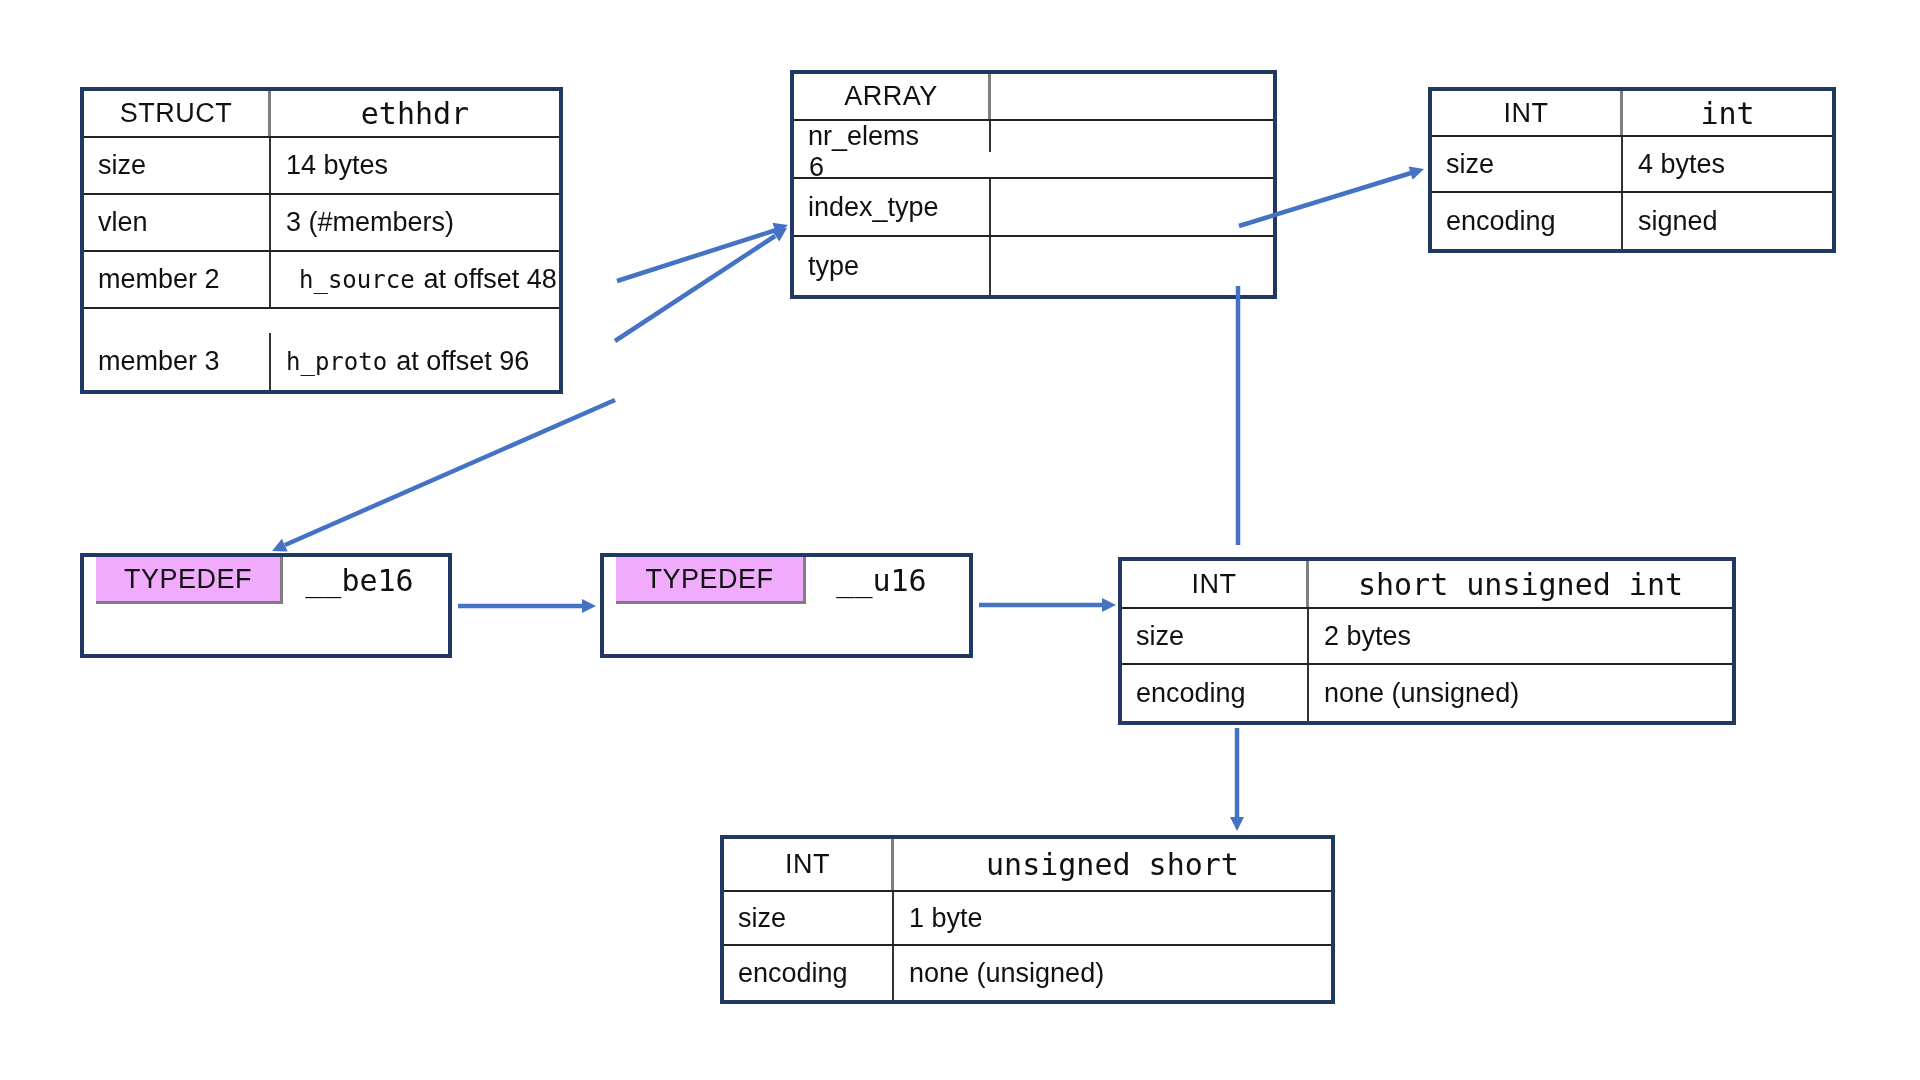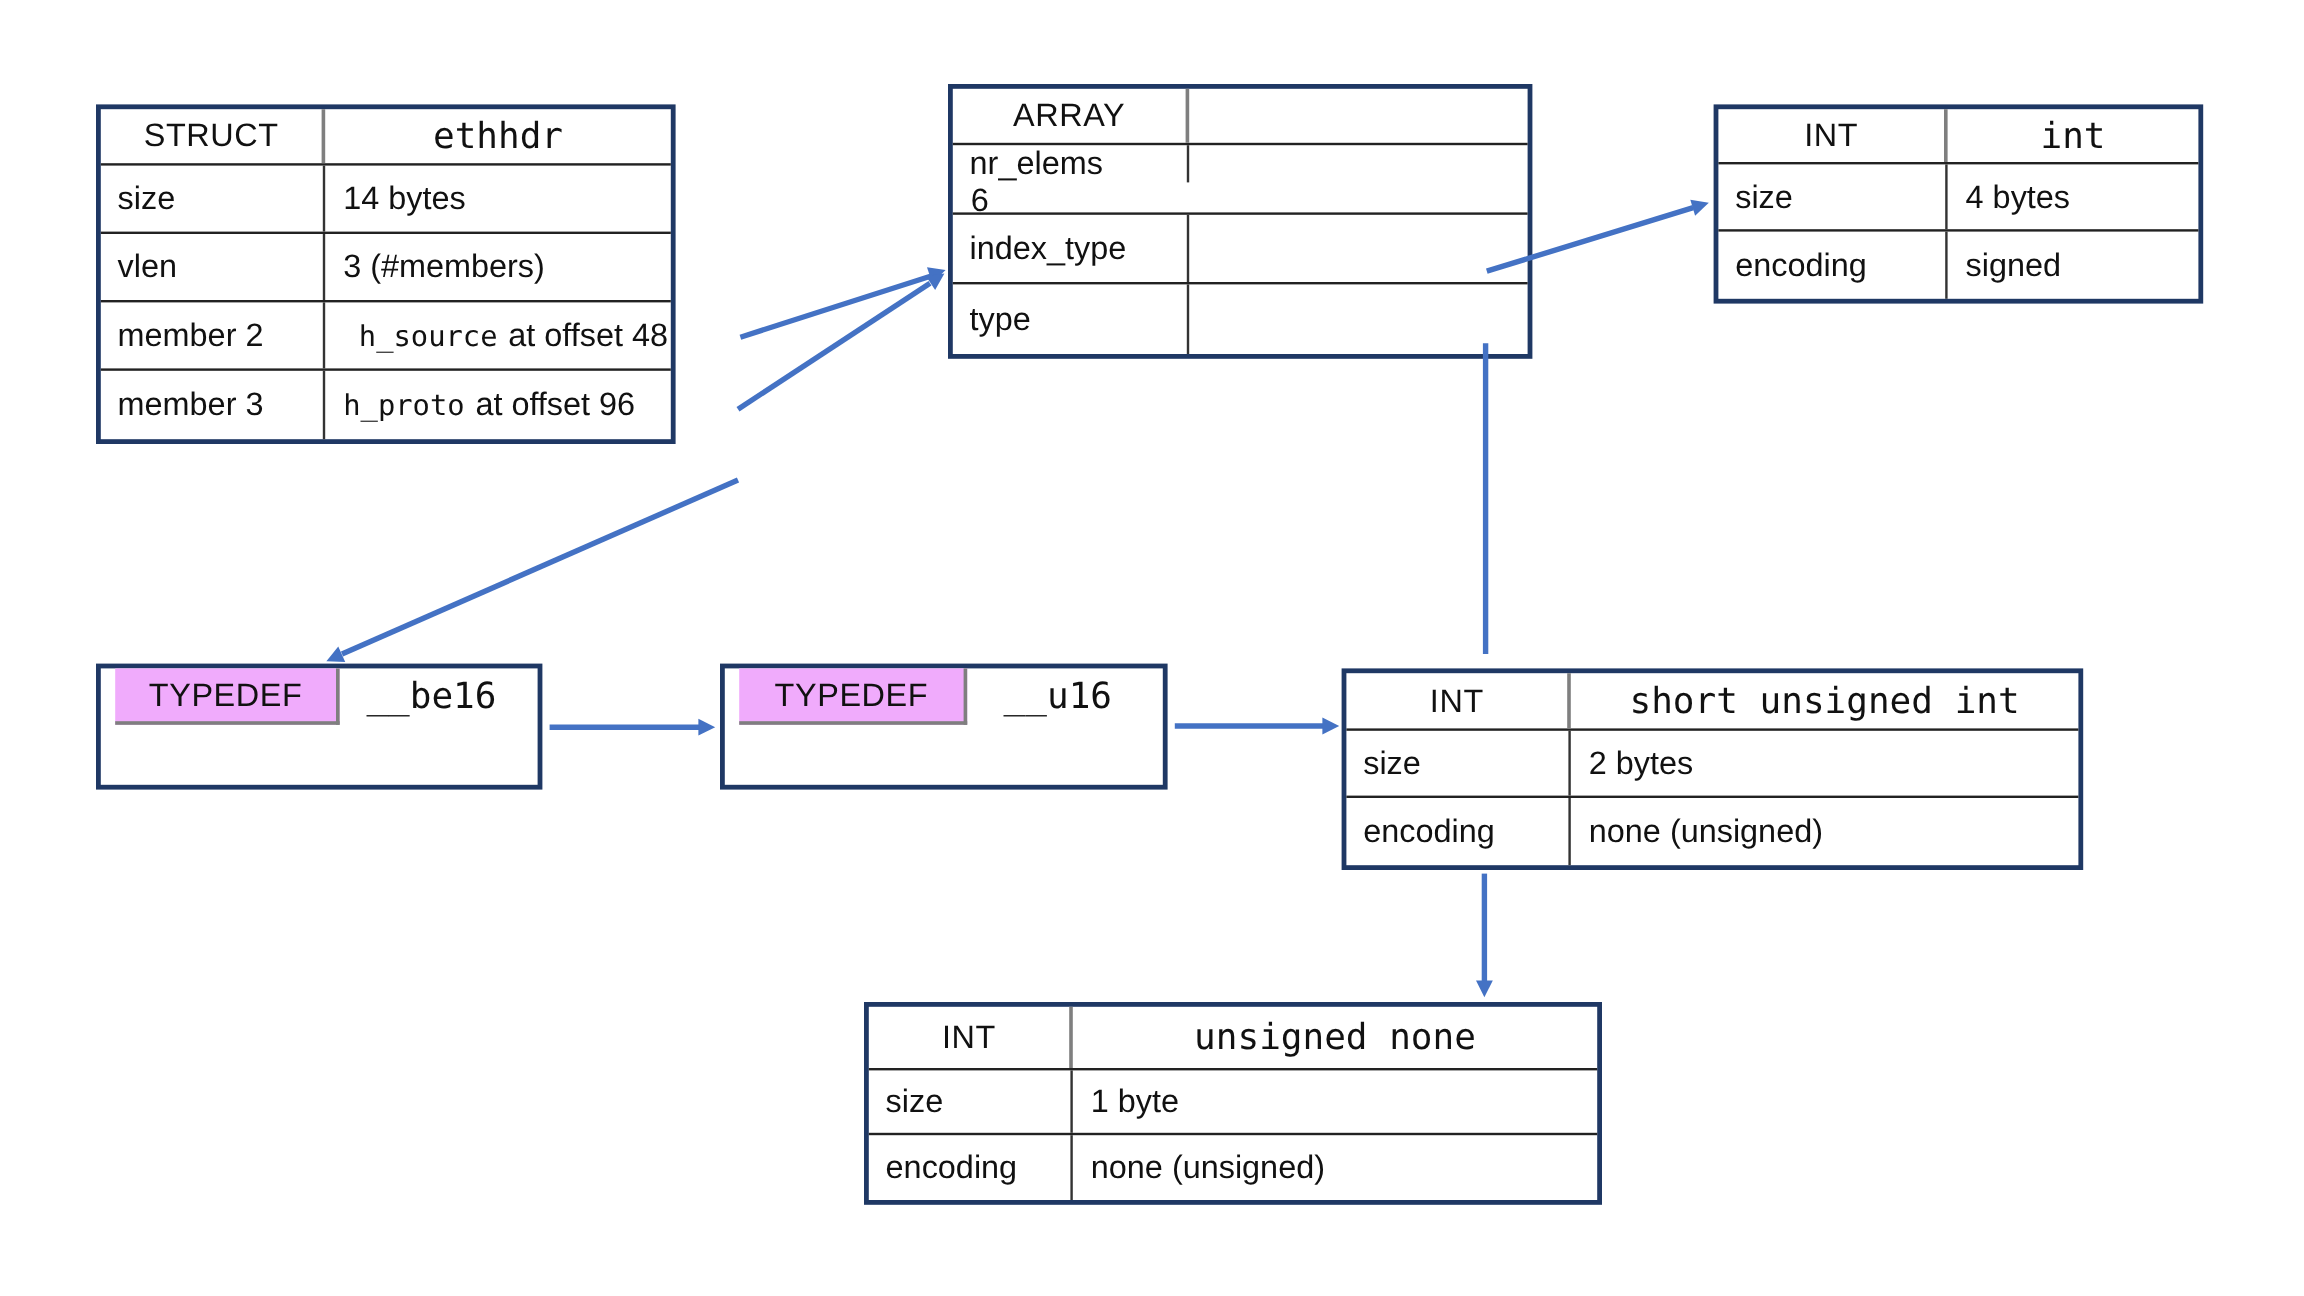--- a/index.html
+++ b/index.html
@@ -64,21 +64,21 @@
       <div class="lblcell" style="width:187px;">vlen</div>
       <div class="valcell">3 (#members)</div>
     </div>
     <div class="trow" style="height:57px;gap:13px;">
       <div class="lblcell" style="width:187px;">member 2</div>
       <div class="valcell">
         <span class="mono-inline">h_source</span>
         <span class="rest">at offset 48</span>
       </div>
     </div>
-    <div class="trow" style="height:57px;">
+    <div class="trow" style="height:57px;margin-top:24px;">
       <div class="lblcell" style="width:187px;">member 3</div>
       <div class="valcell">
         <span class="mono-inline">h_proto</span>
         <span class="rest">at offset 96</span>
       </div>
     </div>
   </div>
 
   <div class="tbl" style="left:790px;top:70px;width:487px;">
     <div class="trow" style="height:47px;">
@@ -135,21 +135,21 @@
     </div>
     <div class="trow" style="height:56px;">
       <div class="lblcell" style="width:187px;">encoding</div>
       <div class="valcell">none (unsigned)</div>
     </div>
   </div>
 
   <div class="tbl" style="left:720px;top:835px;width:615px;">
     <div class="trow" style="height:53px;">
       <div class="kindcell" style="width:170px;">INT</div>
-      <div class="titlecell">unsigned none</div>
+      <div class="titlecell">unsigned short</div>
     </div>
     <div class="trow" style="height:54px;">
       <div class="lblcell" style="width:170px;">size</div>
       <div class="valcell">1 byte</div>
     </div>
     <div class="trow" style="height:54px;">
       <div class="lblcell" style="width:170px;">encoding</div>
       <div class="valcell">none (unsigned)</div>
     </div>
   </div>

